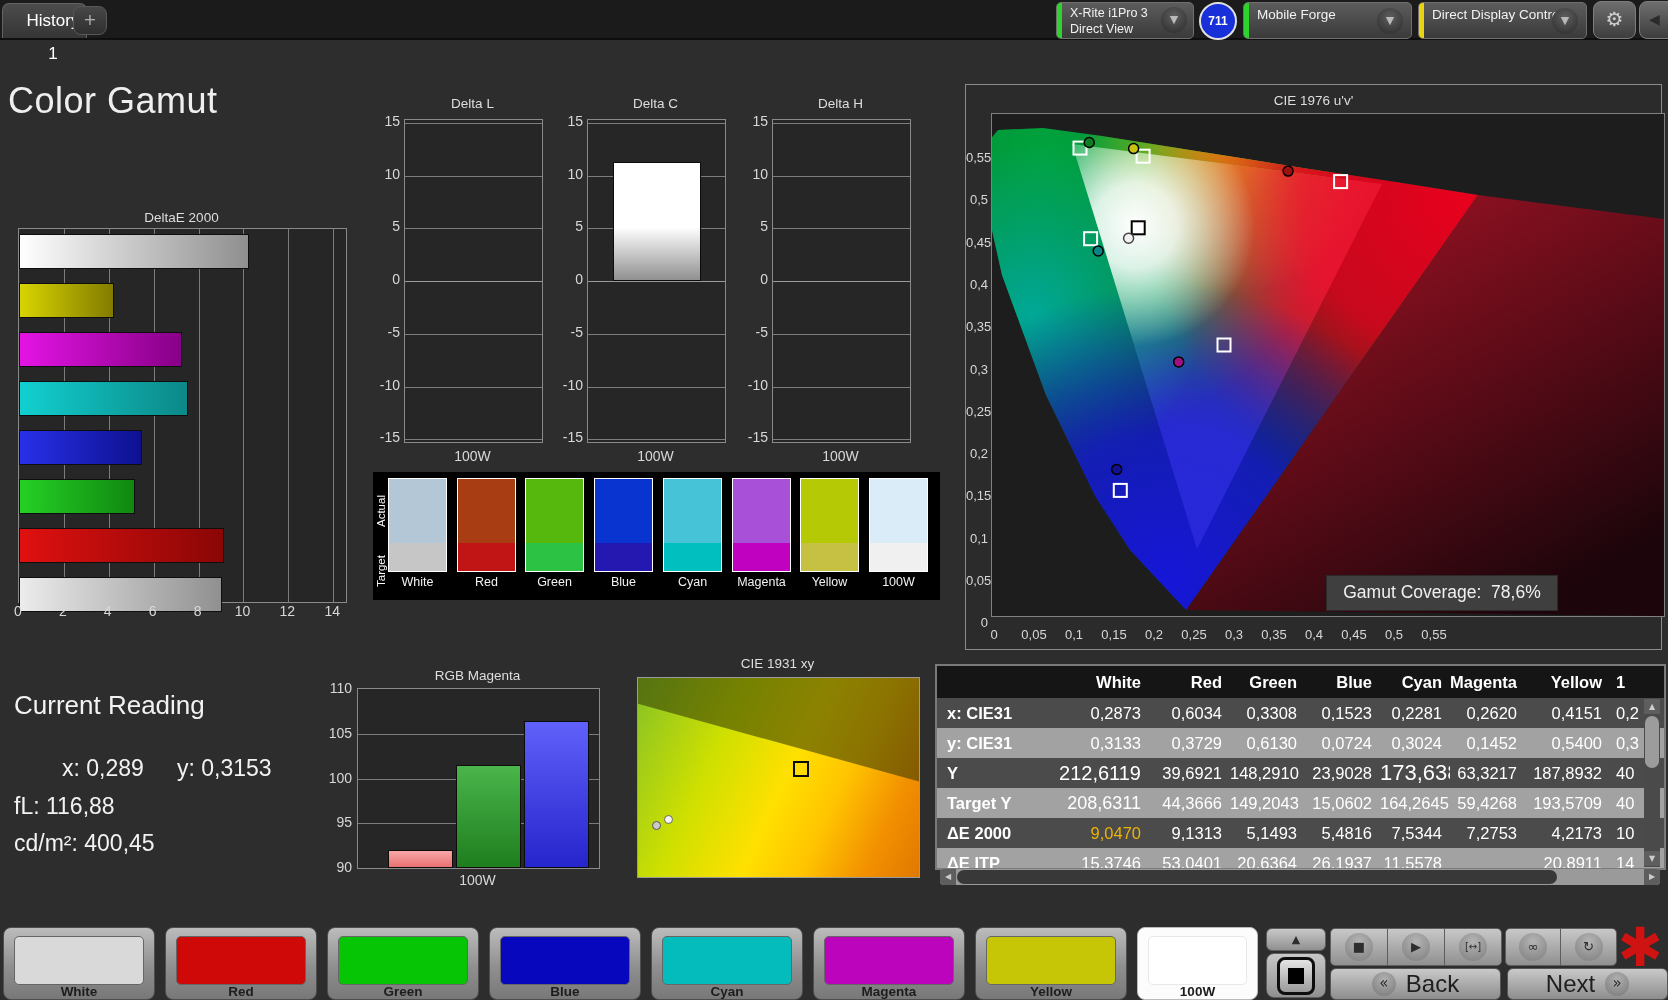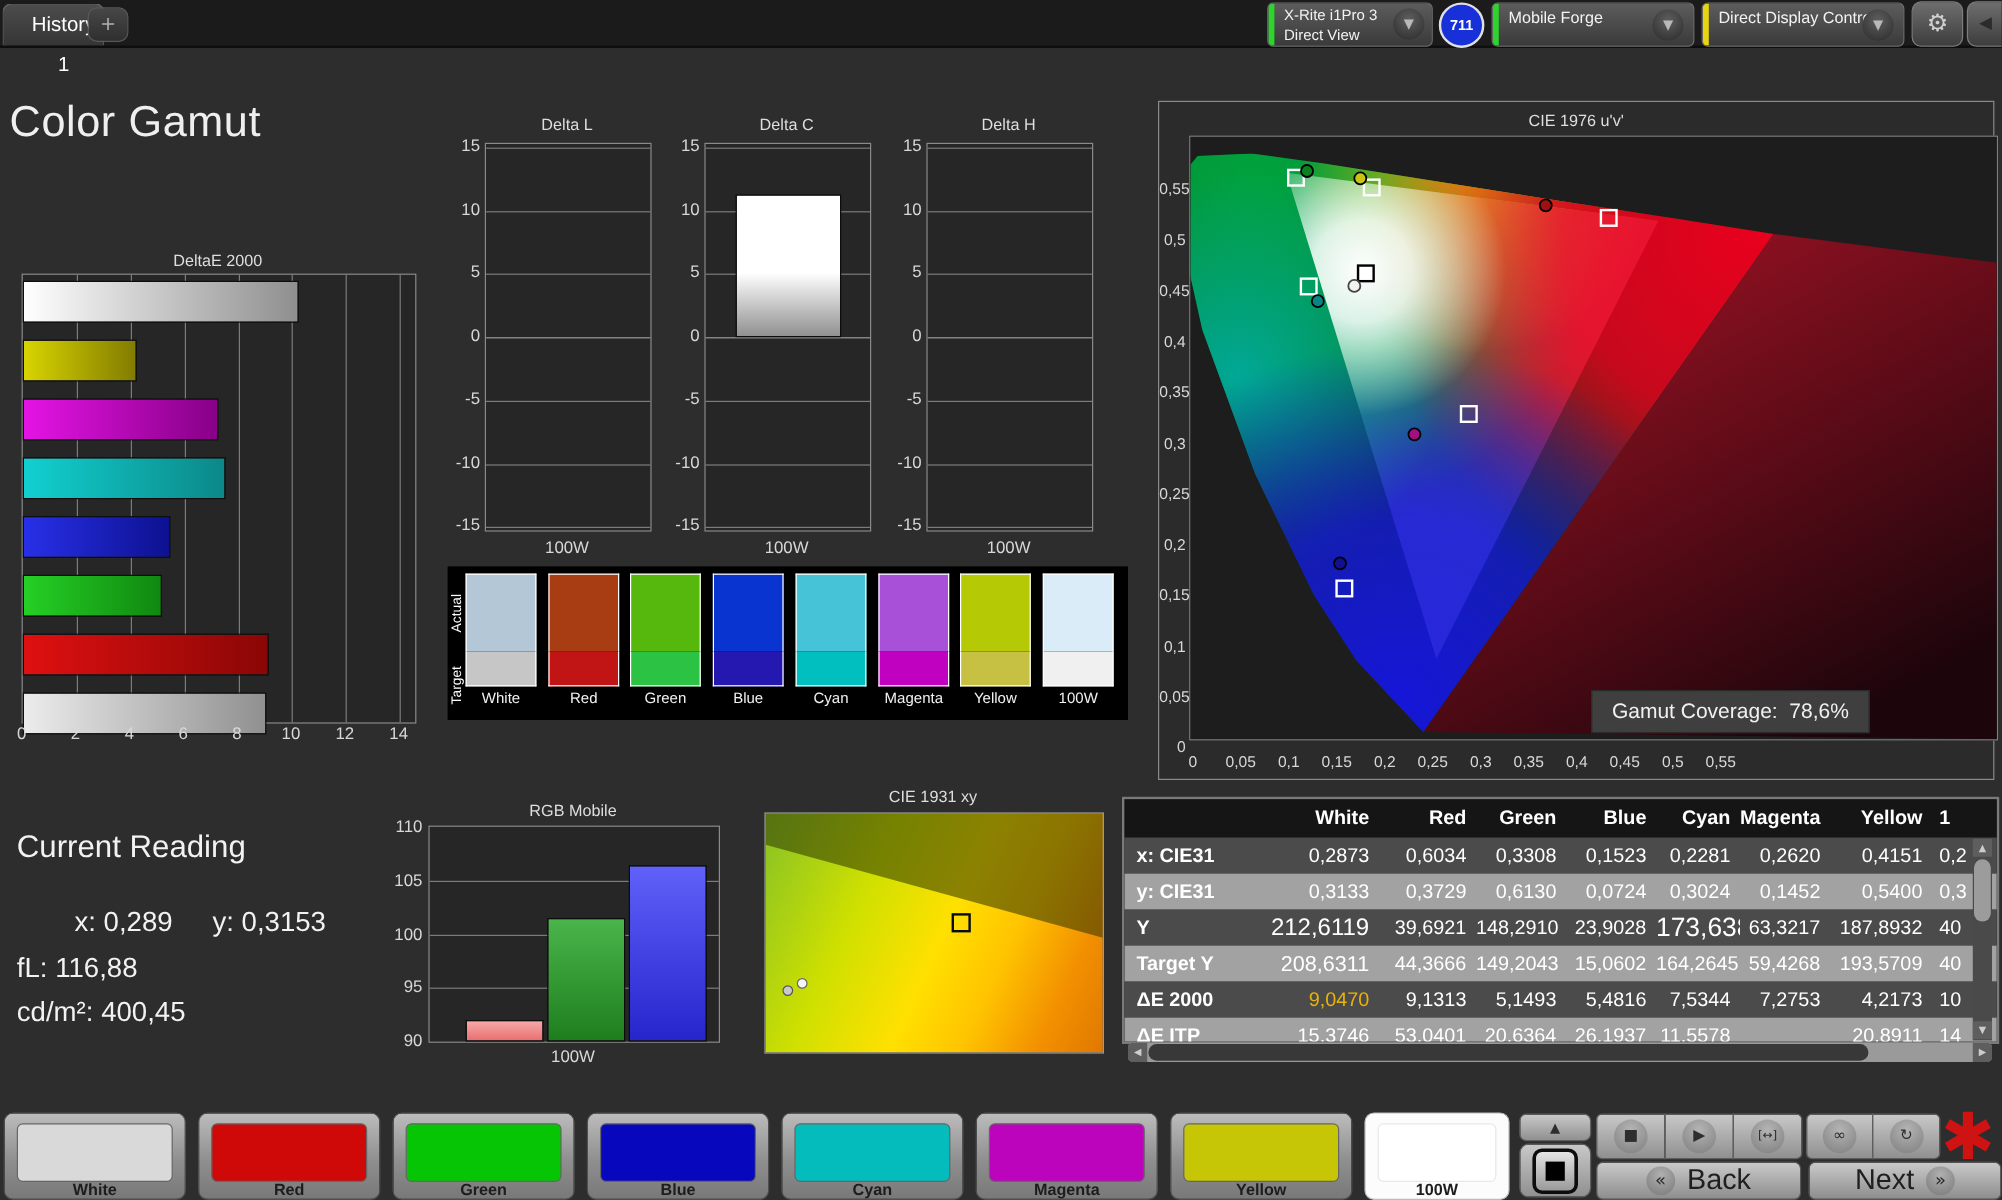--- a/index.html
+++ b/index.html
@@ -361,21 +361,21 @@
 <div class="crval" style="left:14px;top:755px;margin-left:48px;">
   <span>x:</span> <span>0,289</span></div>
 <div class="crval" style="left:177px;top:755px;">
   <span>y:</span> <span>0,3153</span></div>
 <div class="crval" style="left:14px;top:793px;">
   <span>fL:</span> <span>116,88</span></div>
 <div class="crval" style="left:14px;top:830px;">
   <span>cd/m²:</span> <span>400,45</span></div>
 
 <div class="abs" id="rgbchart" style="left:320px;top:668px;width:290px;height:225px;">
-  <div class="charttitle" style="left:37px;top:0;width:241px;">RGB Mobile</div>
+  <div class="charttitle" style="left:37px;top:0;width:241px;">RGB Magenta</div>
   <div class="plot" id="rgb-plot" style="left:37px;top:20px;width:241px;height:179px;">
       <div class="hgrid" style="top: 45px;"></div>
       <div class="hgrid" style="top: 90px;"></div>
       <div class="hgrid" style="top: 134px;"></div>
       <div class="vbar" style="left: 30px; width: 65px; top: 161px; height: 18px; background: linear-gradient(rgb(248, 168, 168), rgb(232, 112, 112));"></div>
       <div class="vbar" style="left: 98px; width: 65px; top: 76px; height: 103px; background: linear-gradient(rgb(74, 181, 74), rgb(30, 126, 30));"></div>
       <div class="vbar" style="left: 166px; width: 65px; top: 32px; height: 147px; background: linear-gradient(rgb(96, 96, 250), rgb(37, 37, 204));"></div>
     </div>
   <div class="ticklab ctr" style="left:37px;top:204px;width:241px;">100W</div>
 <div class="ticklab" style="left: 0px; width: 32px; text-align: right; top: 12px;">110</div>

